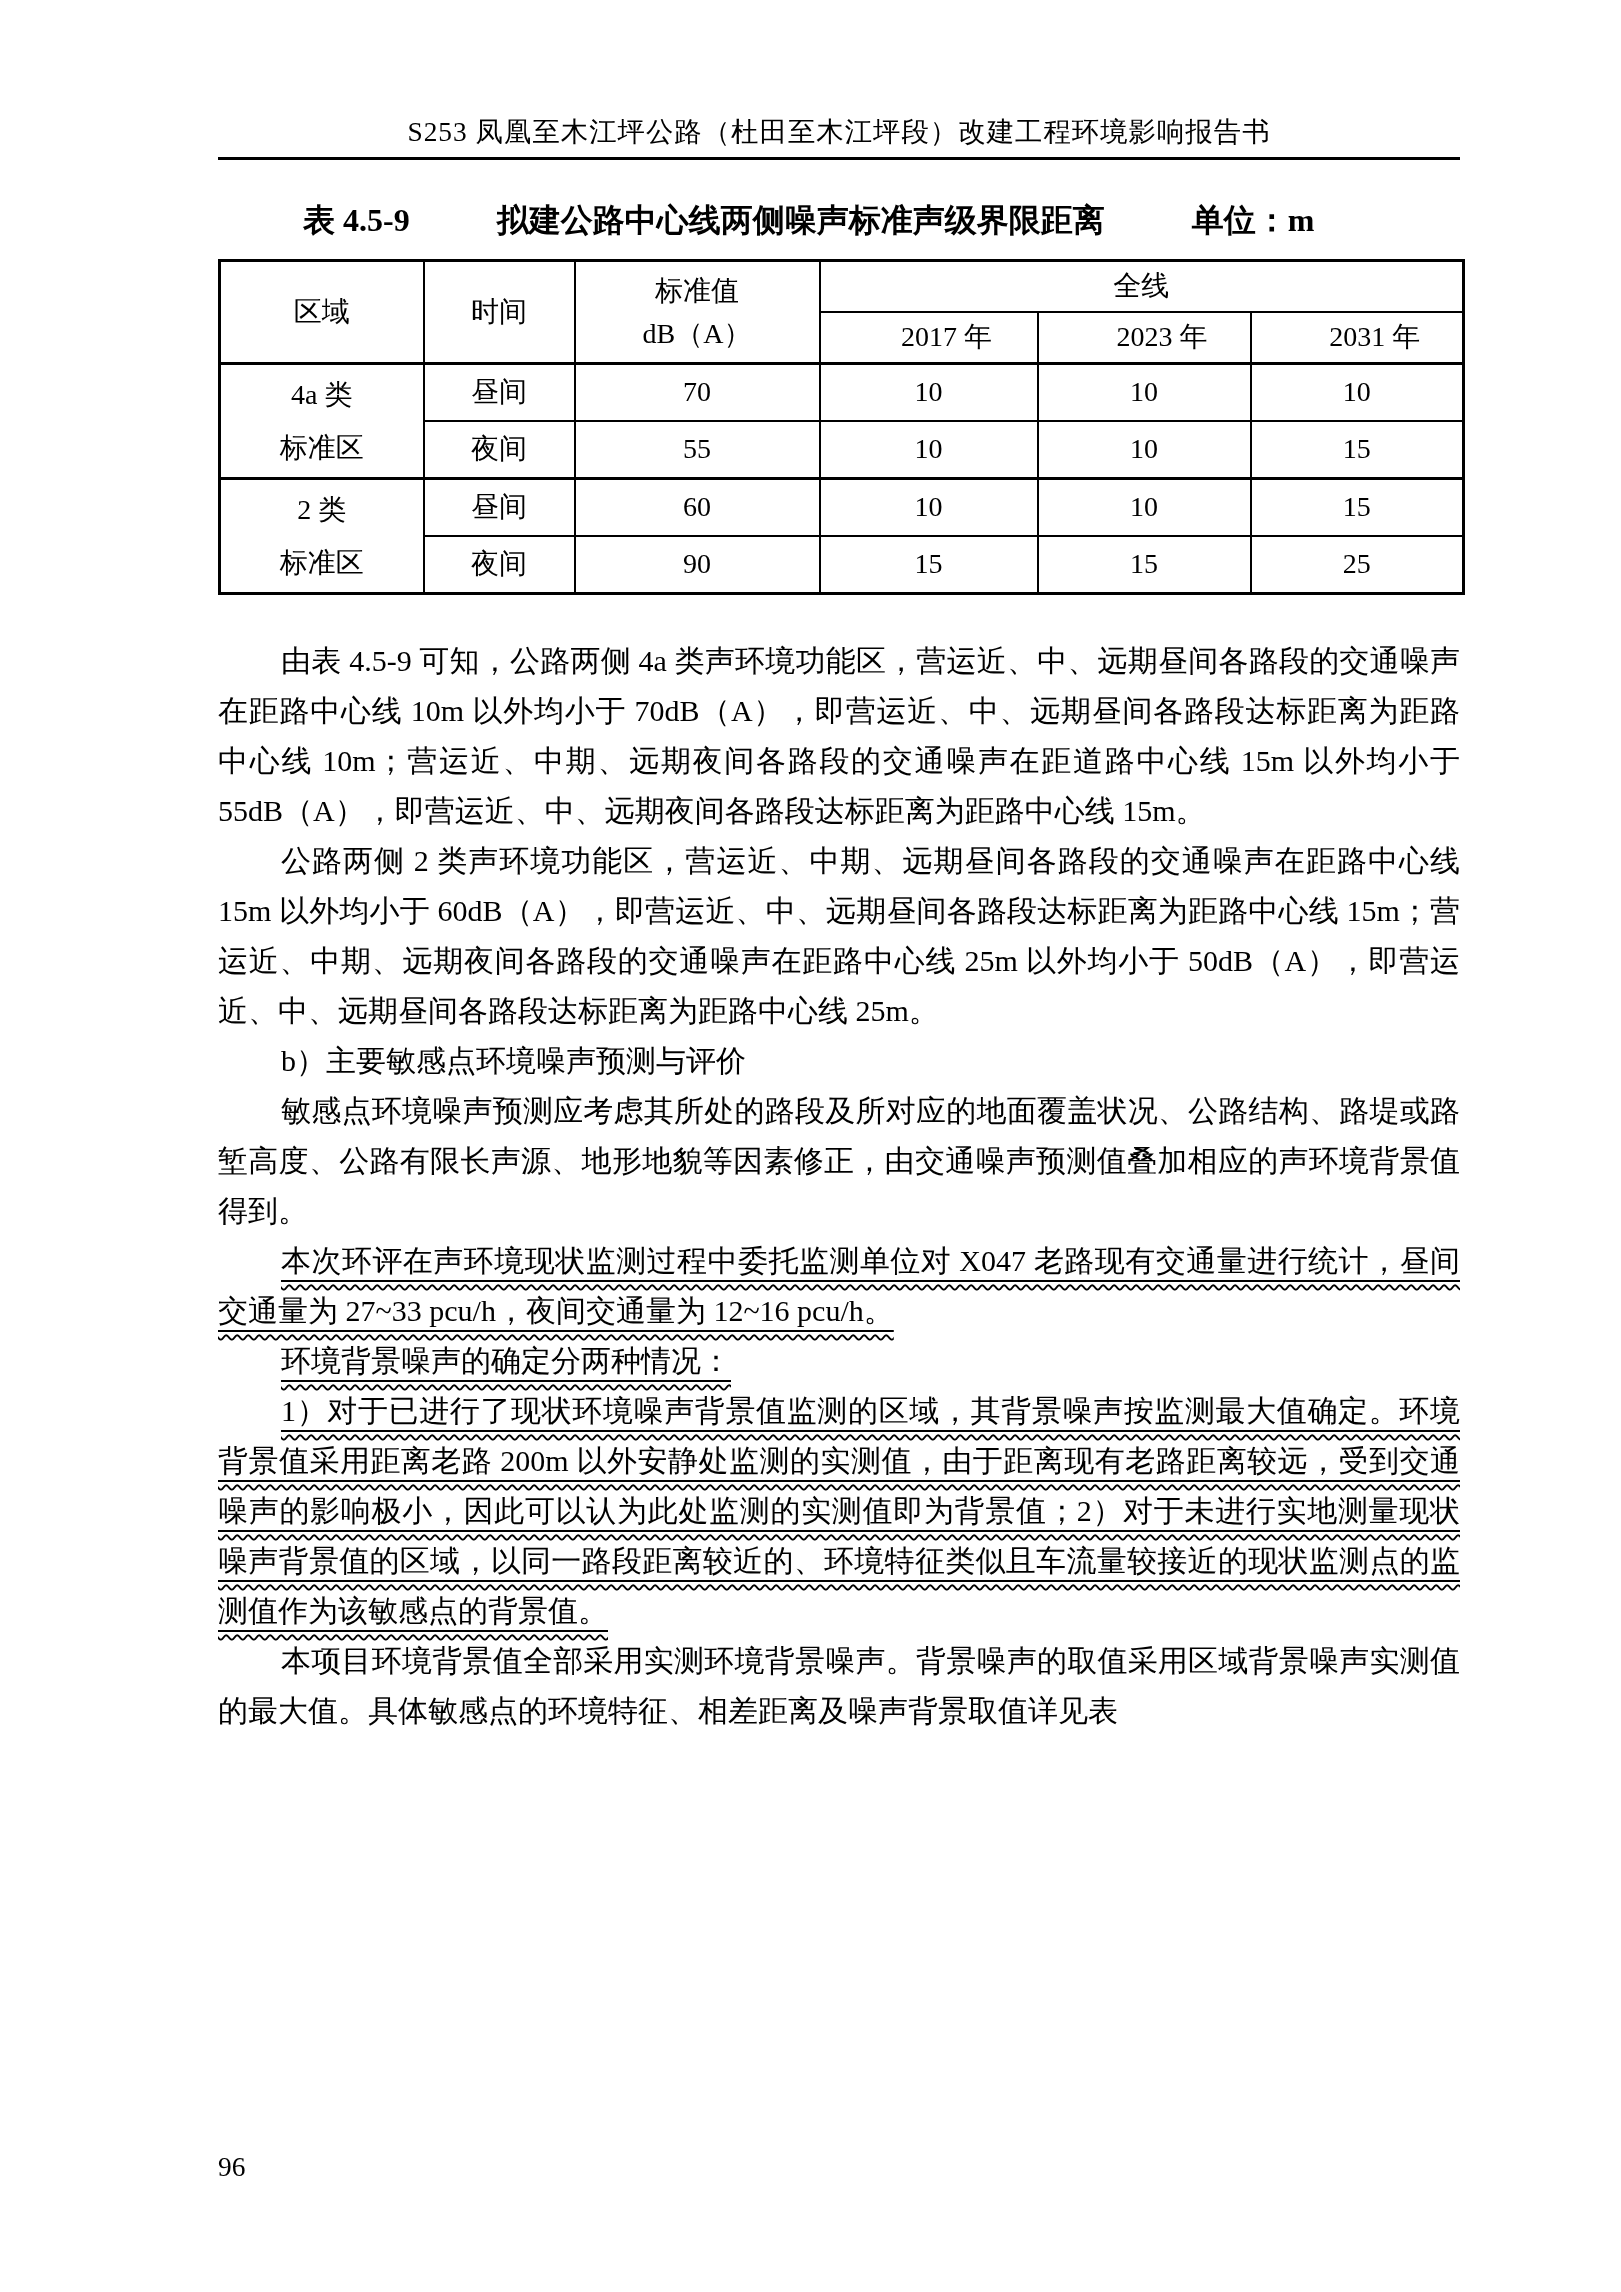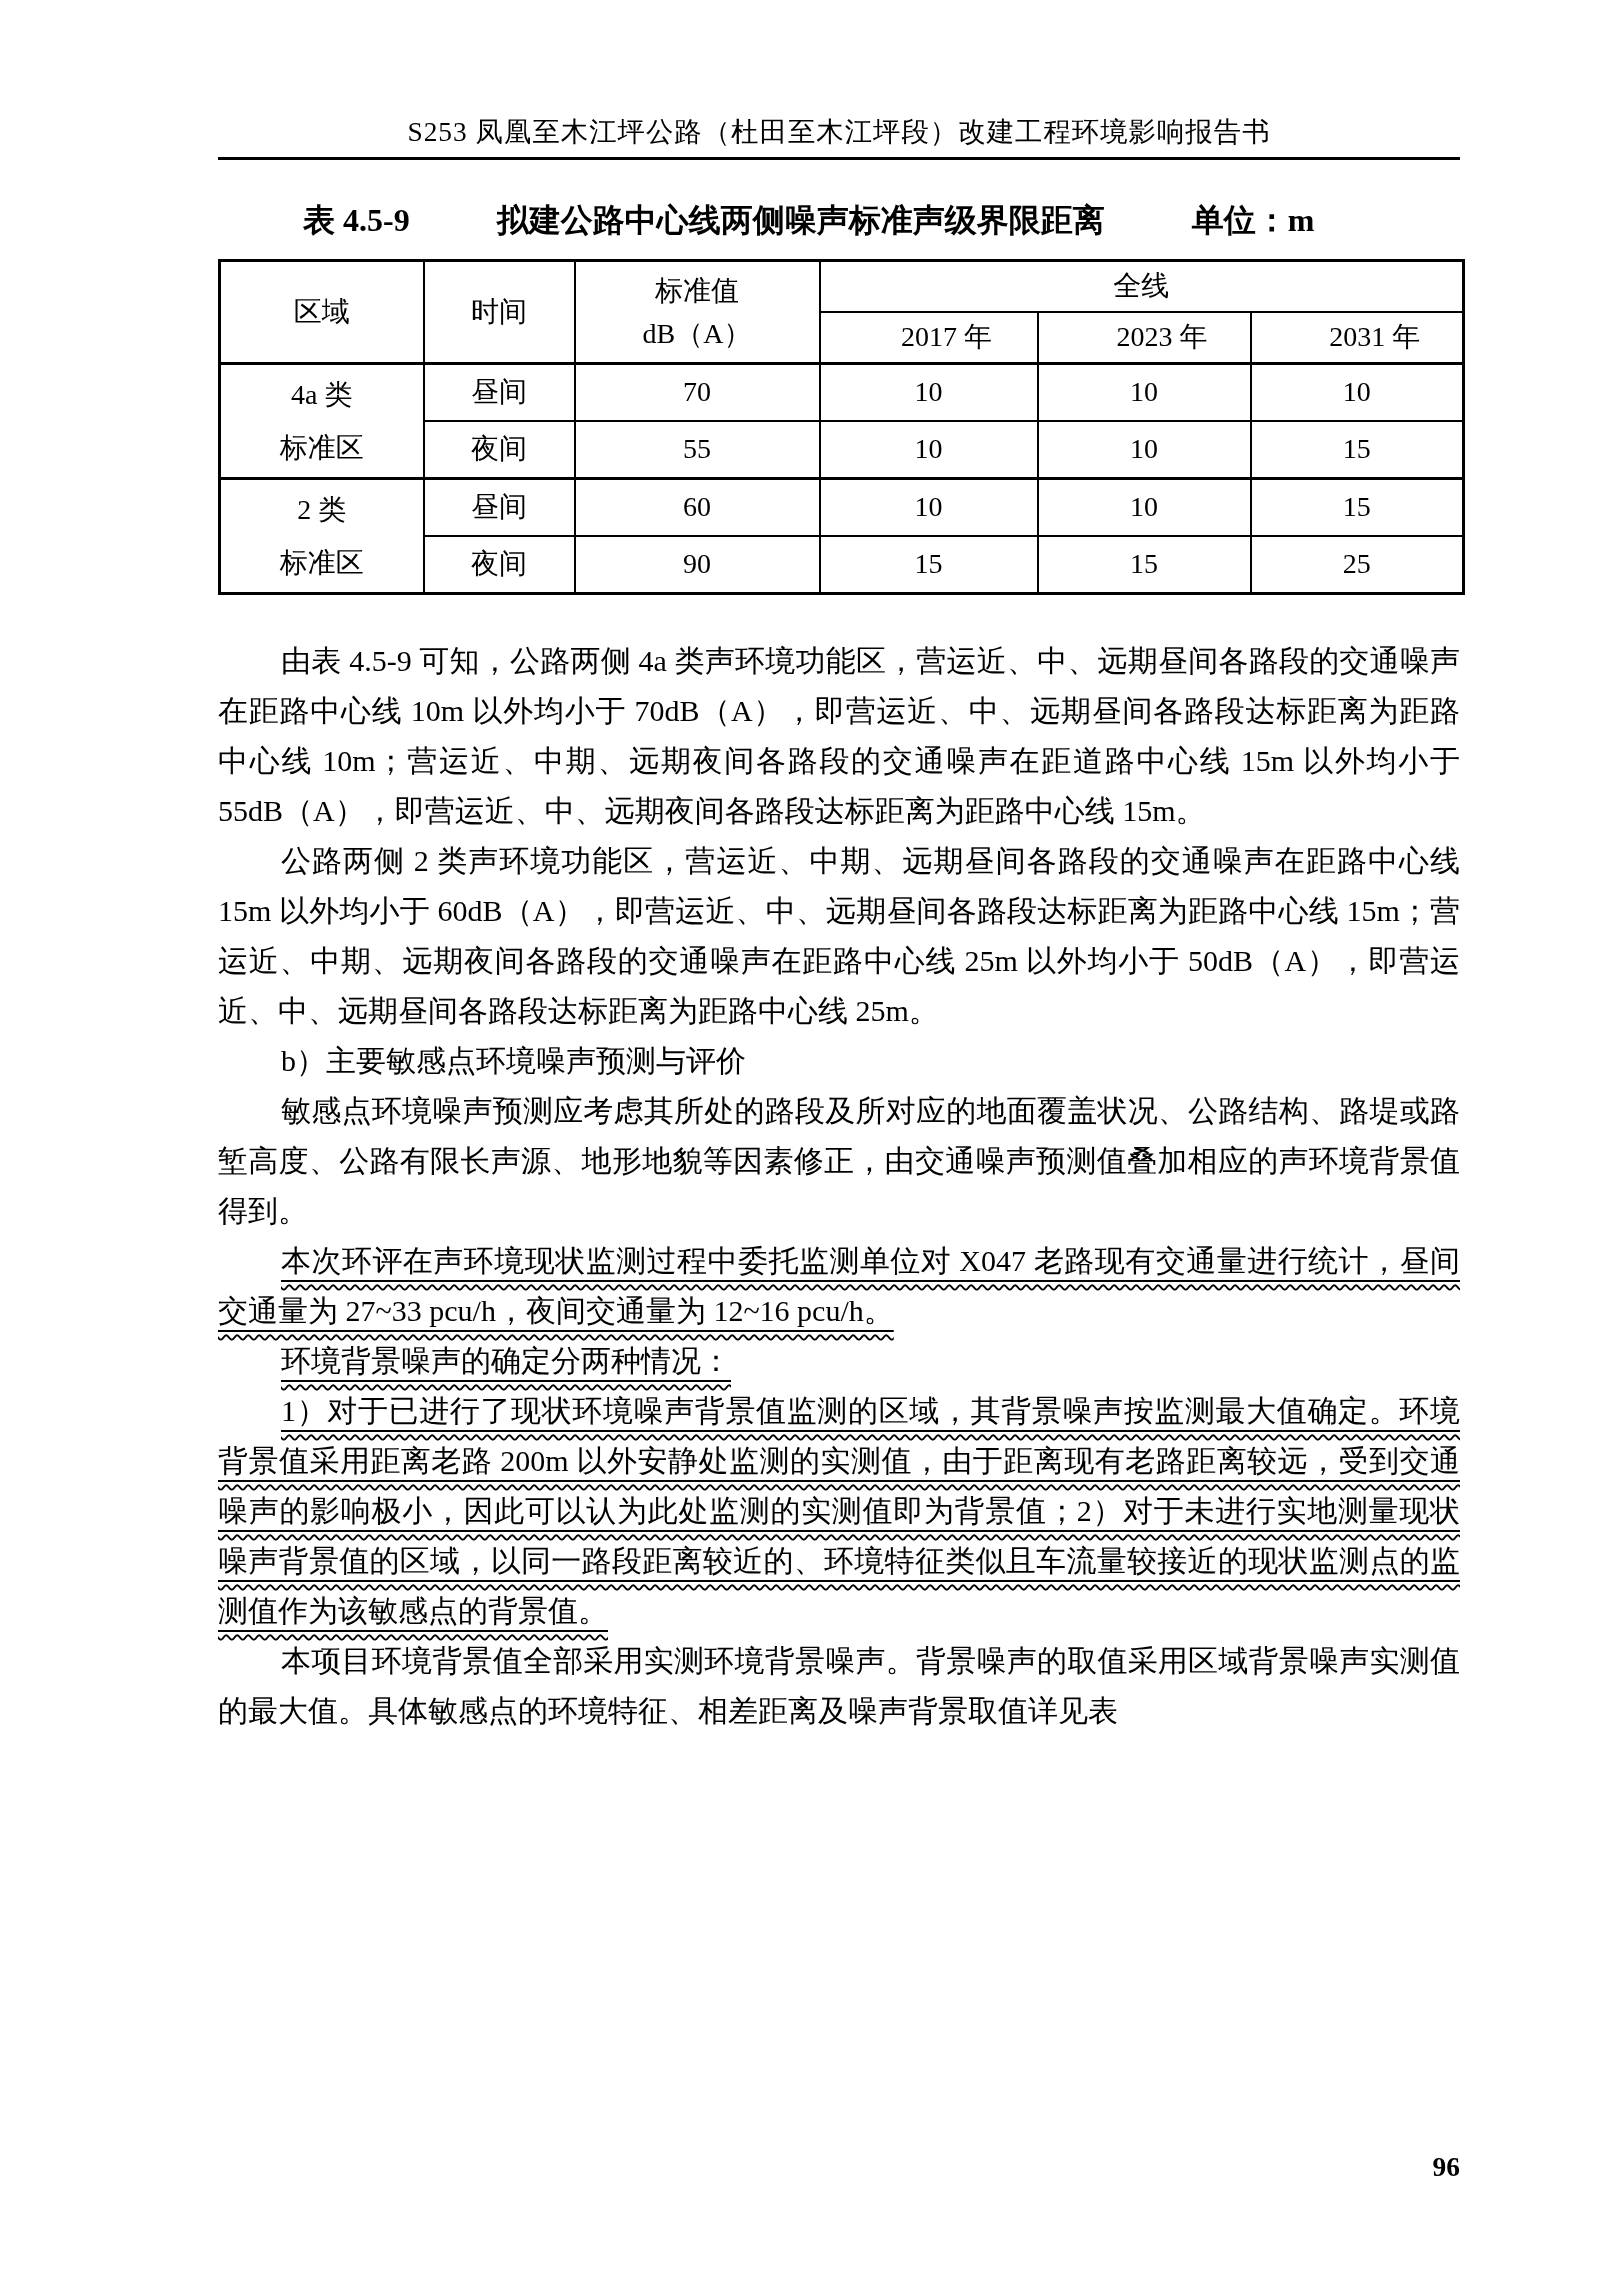--- a/index.html
+++ b/index.html
@@ -83,23 +83,22 @@
     text-decoration:underline wavy;
     text-decoration-thickness:1.5px;
     text-underline-offset:12.7px;
     text-decoration-skip-ink:none;
   }
 
   .page-num {
     position:absolute;
     left:218px; right:161px;
     bottom:110px;
-    text-align:right;
+    text-align:left;
     font-size:27.4px;
-    font-weight:bold;
   }
 </style>
 </head>
 <body>
 
 <div class="page">
   <div class="content">
 
     <div class="running-head">
       <span>S253 凤凰至木江坪公路（杜田至木江坪段）改建工程环境影响报告书</span>

